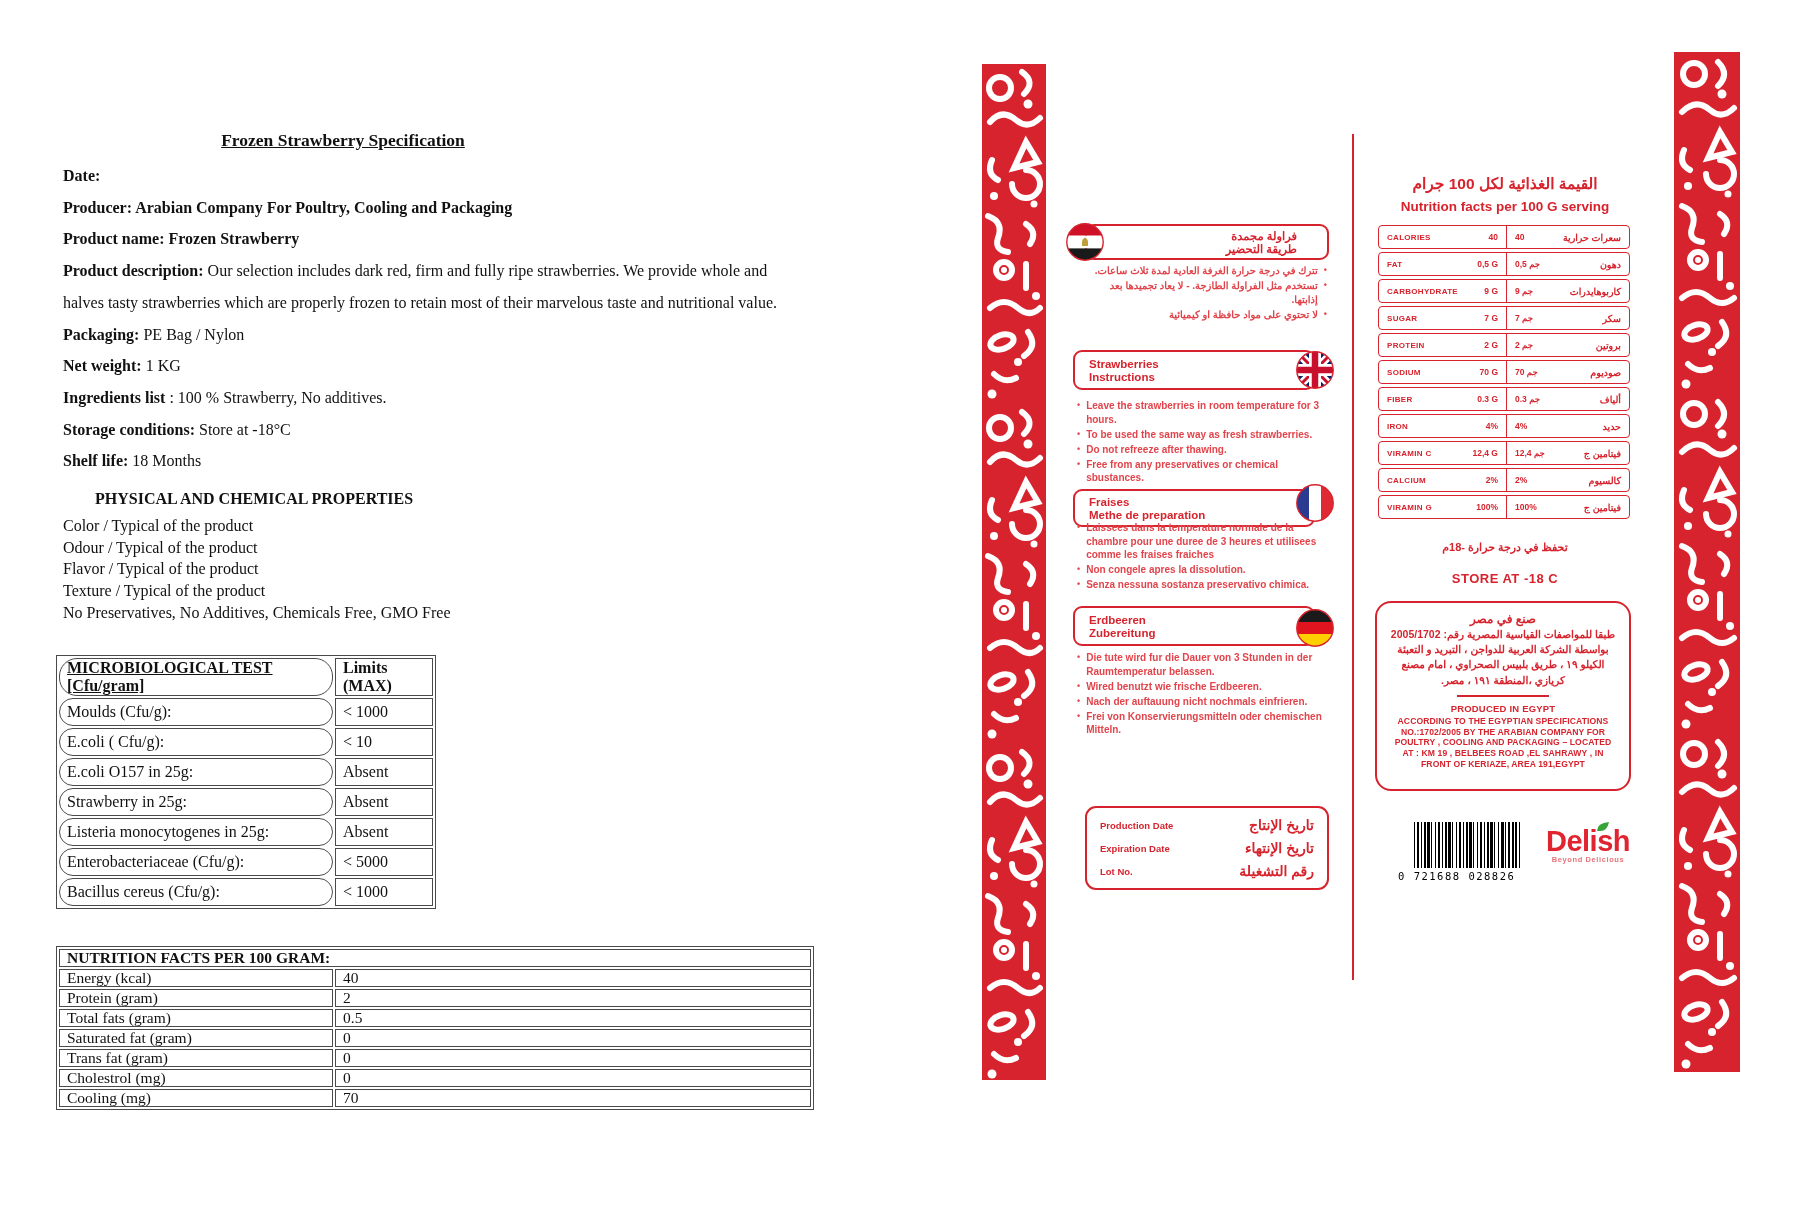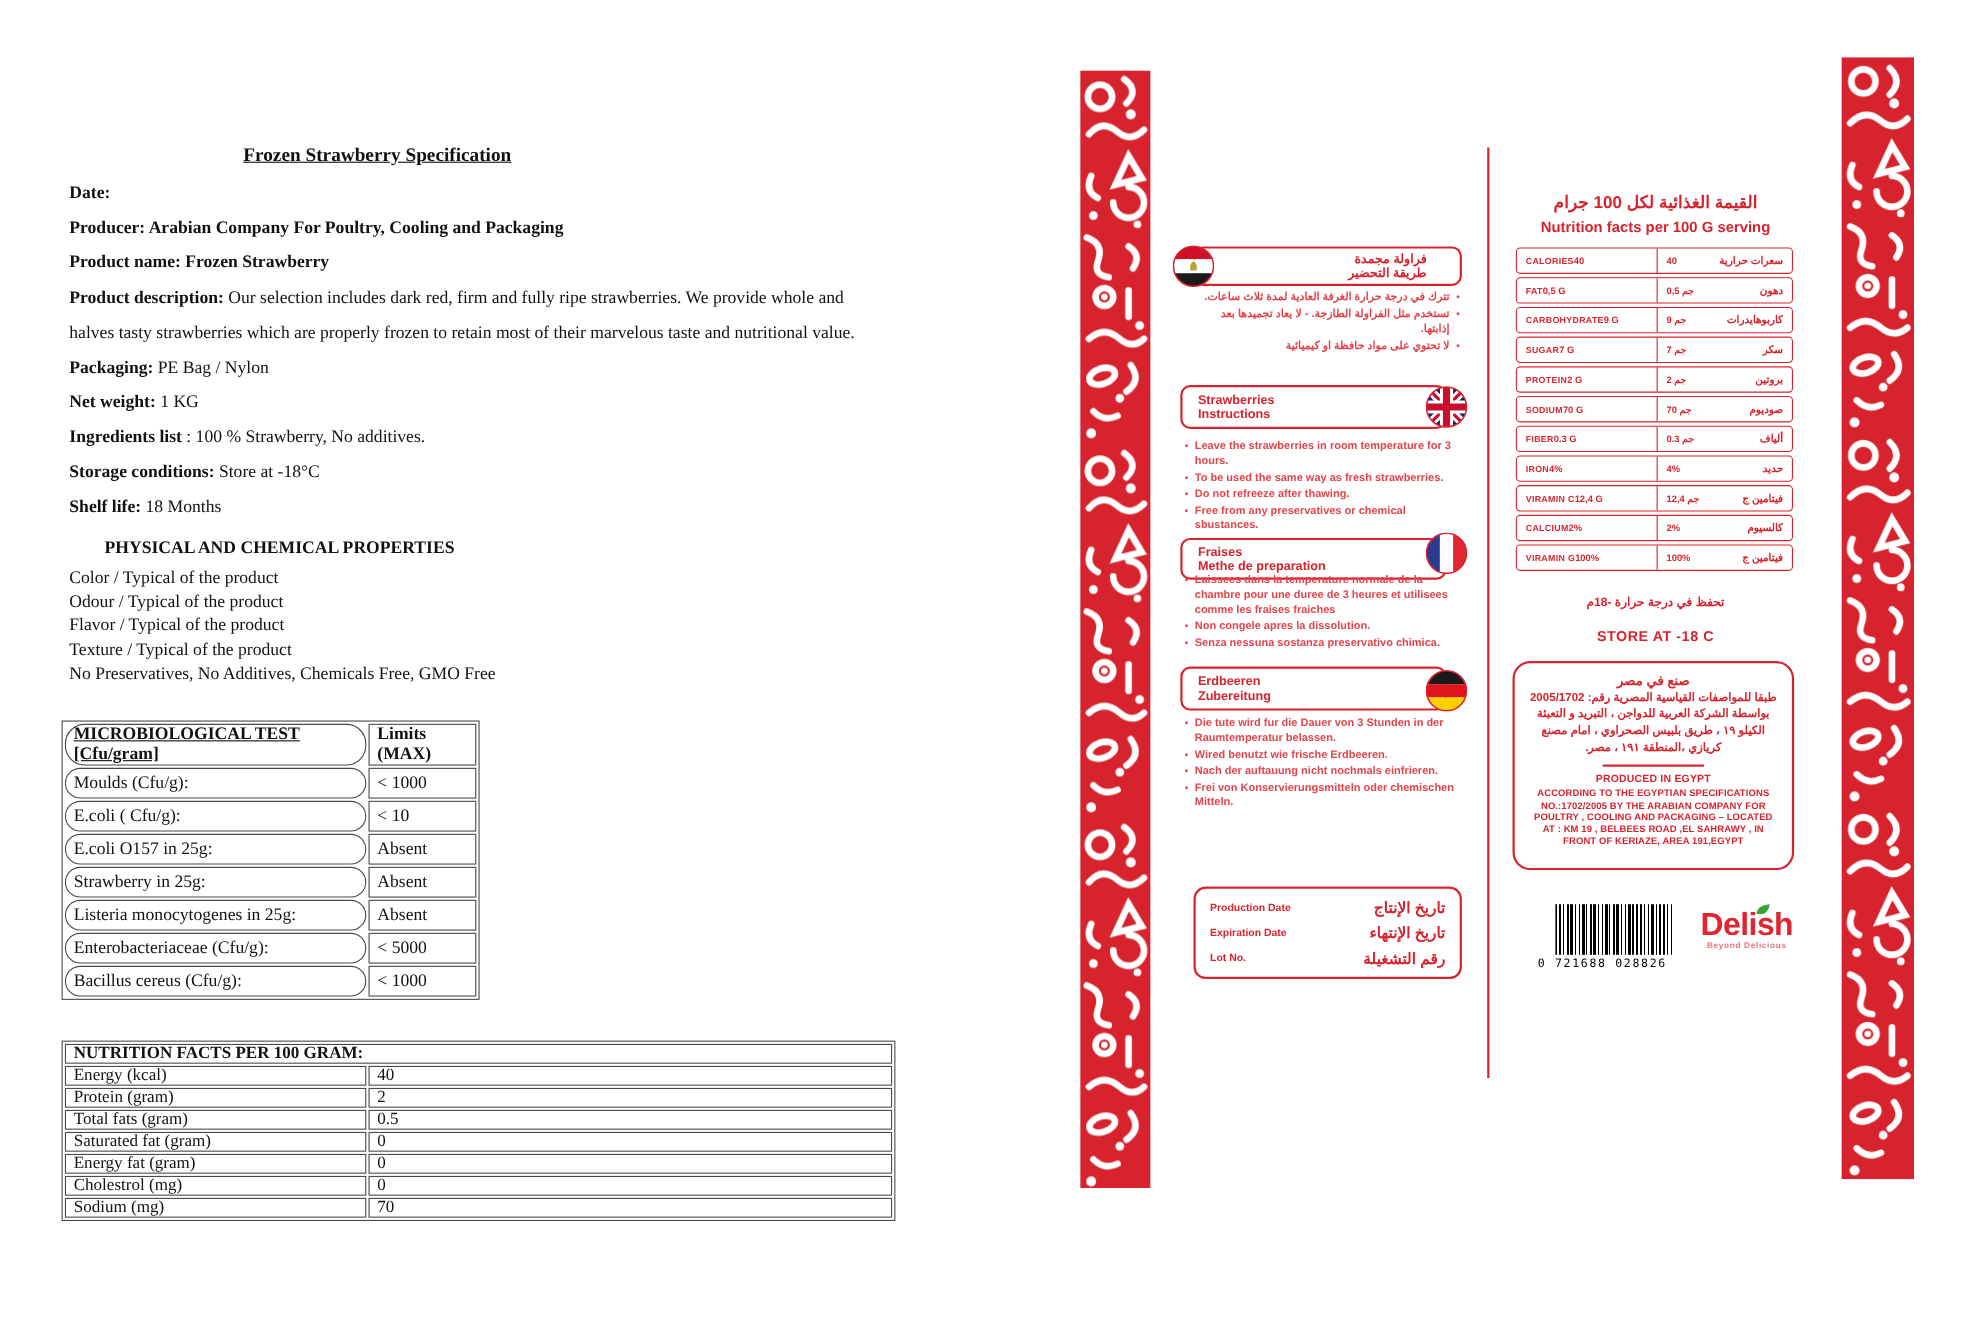--- a/index.html
+++ b/index.html
@@ -35,21 +35,21 @@
   .panel{position:absolute;border:2px solid #d7232d;border-radius:9px;background:#fff;box-sizing:border-box;}
   .ptitle{font-weight:bold;color:#d7232d;font-size:11.5px;line-height:13px;}
   .bul{display:flex;gap:6px;font-weight:bold;color:#e2444b;font-size:10px;line-height:13.6px;margin-bottom:1.5px;}
   .bdot{font-size:9px;}
   .vdiv{left:1352px;top:134px;width:2px;height:846px;background:#d7232d;}
 
   
   .np-h{width:254px;left:1378px;text-align:center;font-weight:bold;color:#d7232d;}
   .nrow{position:absolute;left:1378px;width:252px;height:24px;border:1.6px solid #d7232d;
         border-radius:4px;display:flex;background:#fff;box-sizing:border-box;}
-  .ncell-l{width:128px;border-right:1.6px solid #d7232d;display:flex;
+  .ncell-l{width:128px;border-right:1.6px solid #d7232d;display:flex;justify-content:space-between;
            align-items:center;padding:0 8px;box-sizing:border-box;}
   .ncell-r{flex:1;display:flex;justify-content:space-between;align-items:center;padding:0 8px;}
   .nlab{font-size:8px;font-weight:bold;color:#d7232d;letter-spacing:.3px;}
   .nval{font-size:8.5px;font-weight:bold;color:#d7232d;white-space:nowrap;}
   .nlab-ar{font-size:9.5px;font-weight:bold;color:#d7232d;}
 
   .madein{left:1375px;top:601px;width:256px;height:190px;border:2px solid #d7232d;border-radius:16px;
           box-sizing:border-box;padding:9px 13px;text-align:center;color:#d7232d;font-weight:bold;}
   .mi-ar-t{font-size:12px;margin-bottom:1px;}
   .mi-ar-b{font-size:10.5px;line-height:15.2px;}
@@ -173,29 +173,29 @@
     </tr>
     <tr>
       <td class="c1">Total fats (gram)</td>
       <td class="c2">0.5</td>
     </tr>
     <tr>
       <td class="c1">Saturated fat (gram)</td>
       <td class="c2">0</td>
     </tr>
     <tr>
-      <td class="c1">Energy fat (gram)</td>
+      <td class="c1">Trans fat (gram)</td>
       <td class="c2">0</td>
     </tr>
     <tr>
       <td class="c1">Cholestrol (mg)</td>
       <td class="c2">0</td>
     </tr>
     <tr>
-      <td class="c1">Sodium (mg)</td>
+      <td class="c1">Cooling (mg)</td>
       <td class="c2">70</td>
     </tr>
   </tbody>
     </table>
 
   <svg class="abs" style="left:982px;top:64px" width="64" height="1016">
     <defs>
       <pattern id="dp1" width="64" height="340" patternUnits="userSpaceOnUse">
         <g fill="none" stroke="#fff" stroke-width="6" stroke-linecap="round">
           <circle cx="18" cy="24" r="11"></circle>

